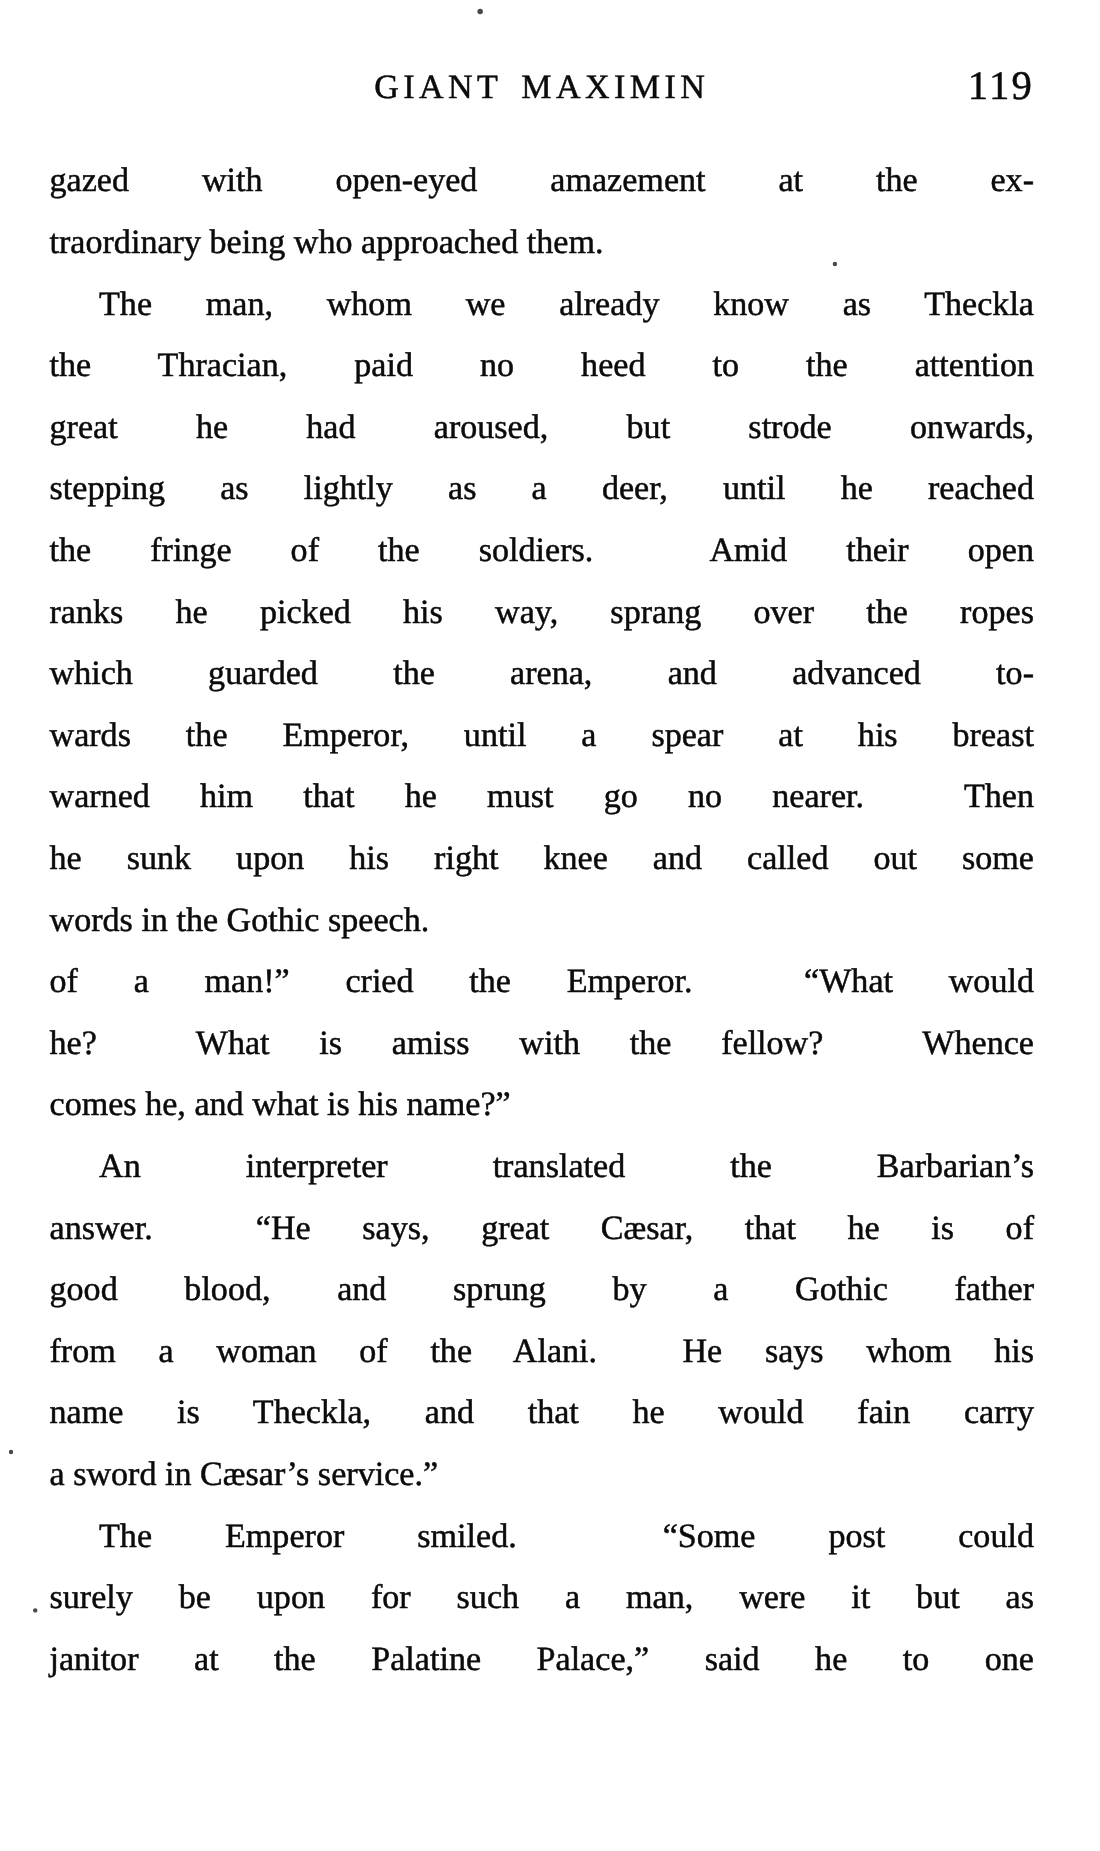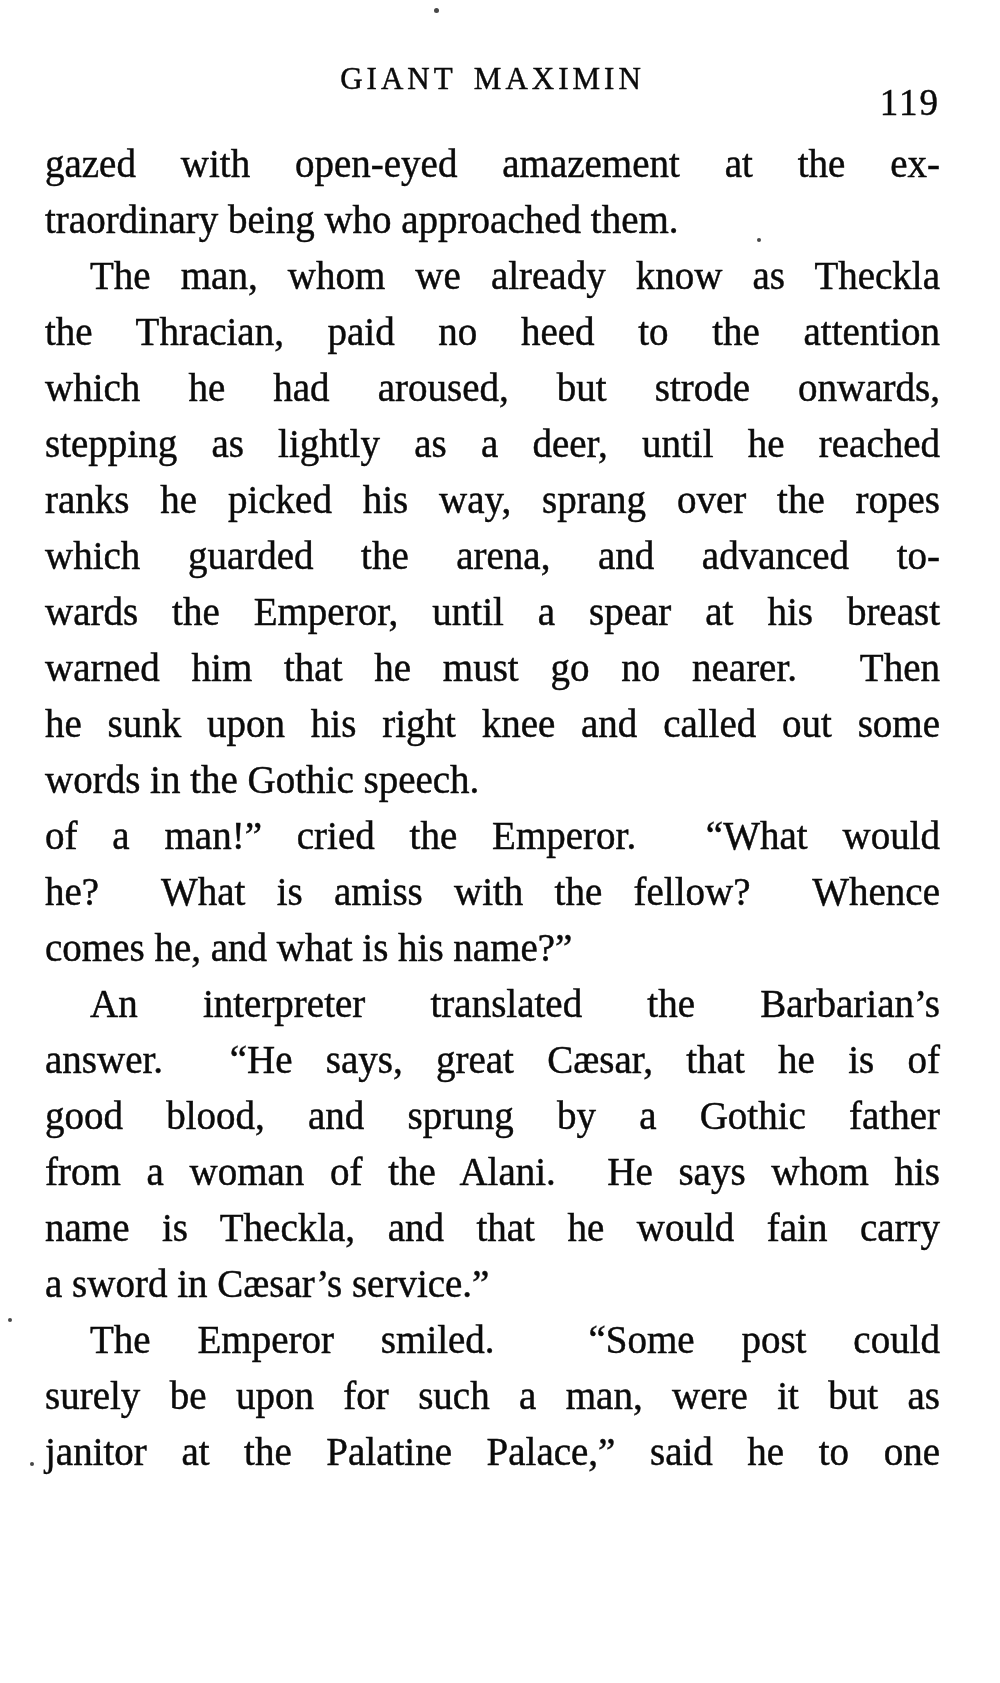--- a/index.html
+++ b/index.html
@@ -31,28 +31,27 @@
     letter-spacing: 4px;
     word-spacing: 6px;
   }
   .page-number {
     position: absolute;
     right: 0;
     top: 0;
     font-size: 37px;
     line-height: 42px;
     letter-spacing: 2px;
-    margin-top: 24px;
   }
   .text-block {
     position: absolute;
     top: 136px;
     left: 45px;
     width: 895px;
-    font-size: 39px;
+    font-size: 31px;
     line-height: 56px;
   }
   .line {
     white-space: pre-wrap;
     text-align: left;
   }
   .line.justify {
     text-align: justify;
     text-align-last: justify;
   }
@@ -74,22 +73,23 @@
   <div class="running-header">
     <div class="page-title">GIANT MAXIMIN</div>
     <div class="page-number">119</div>
   </div>
 
   <div class="text-block">
       <div class="line justify">gazed with open-eyed amazement at the ex-</div>
       <div class="line">traordinary being who approached them.</div>
       <div class="line indent justify">The man, whom we already know as Theckla</div>
       <div class="line justify">the Thracian, paid no heed to the attention</div>
-      <div class="line justify">which he had aroused, but strode onwards,</div>
+      <div class="line justify">great he had aroused, but strode onwards,</div>
       <div class="line justify">stepping as lightly as a deer, until he reached</div>
+      <div class="line justify">the fringe of the soldiers.  Amid their open</div>
       <div class="line justify">ranks he picked his way, sprang over the ropes</div>
       <div class="line justify">which guarded the arena, and advanced to-</div>
       <div class="line justify">wards the Emperor, until a spear at his breast</div>
       <div class="line justify">warned him that he must go no nearer.  Then</div>
       <div class="line justify">he sunk upon his right knee and called out some</div>
       <div class="line">words in the Gothic speech.</div>
       <div class="line justify">of a man!” cried the Emperor.  “What would</div>
       <div class="line justify">he?  What is amiss with the fellow?  Whence</div>
       <div class="line">comes he, and what is his name?”</div>
       <div class="line indent justify">An interpreter translated the Barbarian’s</div>

